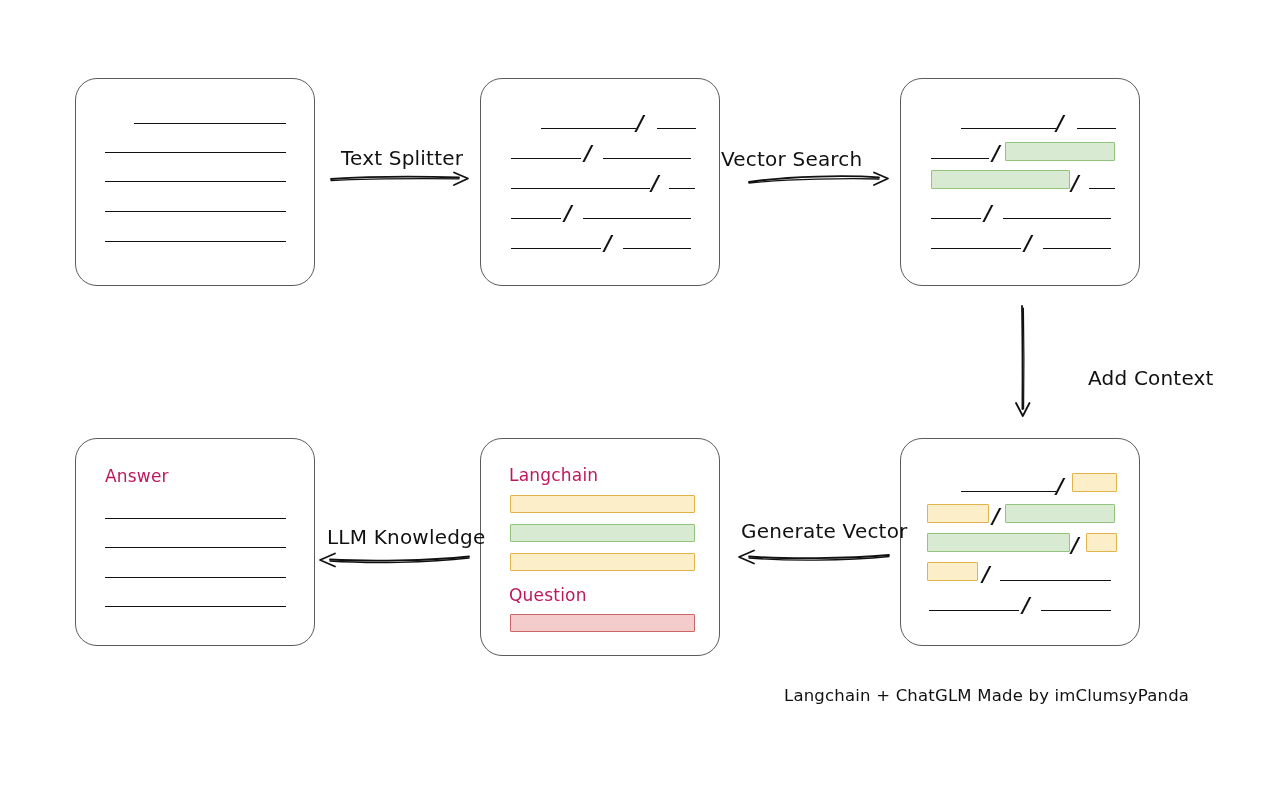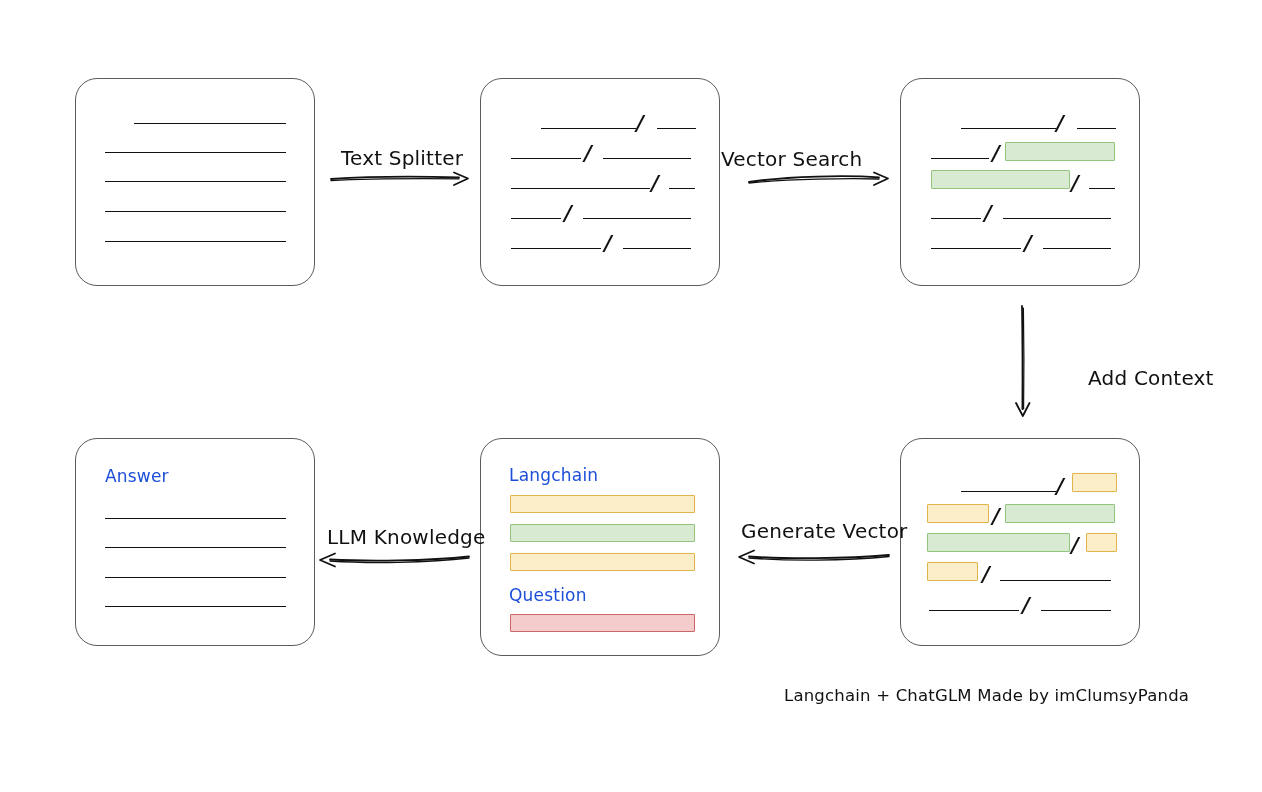--- a/index.html
+++ b/index.html
@@ -24,21 +24,21 @@
     position: absolute;
     background: #ffffff;
     border: 1.4px solid #5b5b5b;
     border-radius: 22px;
     box-sizing: border-box;
   }
   .box-title {
     position: absolute;
     font-family: "DejaVu Sans", sans-serif;
     font-size: 17px;
-    color: #1d4ed8;
+    color: #be185d;
     letter-spacing: 0.2px;
     white-space: nowrap;
   }
   .rule {
     position: absolute;
     height: 0;
     border-top: 1.7px solid #111111;
   }
   .slash {
     position: absolute;

